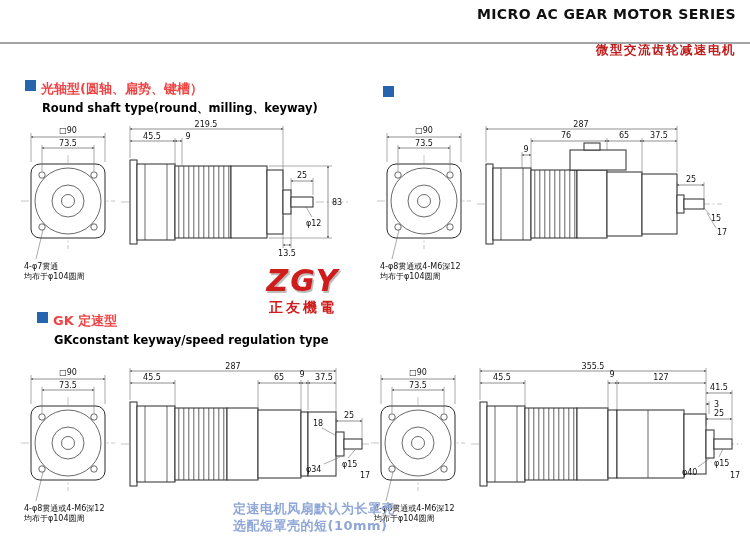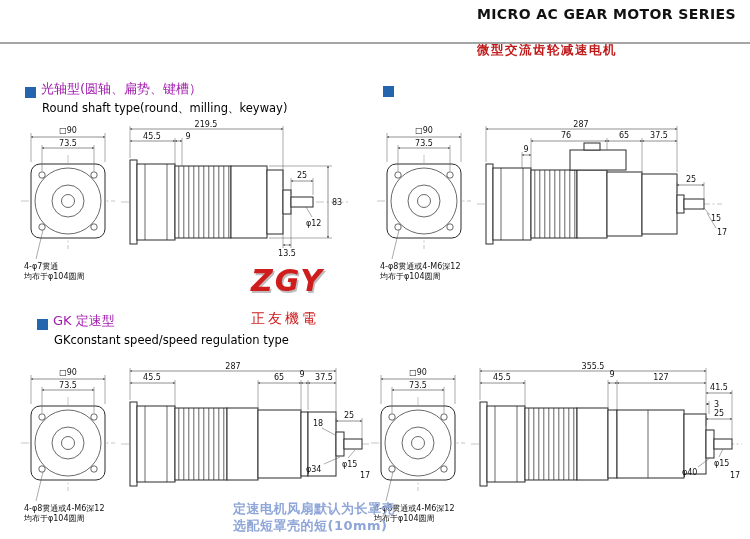--- a/index.html
+++ b/index.html
@@ -1,38 +1,38 @@
 <!DOCTYPE html>
 <html><head>
 <meta charset="utf-8">
 <style>
   *{margin:0;padding:0;box-sizing:border-box}
   html,body{width:750px;height:539px;background:#fff;overflow:hidden}
   body{font-family:"DejaVu Sans","Liberation Sans",sans-serif;position:relative}
   .page{position:absolute;inset:0;background:#fff}
-  .hdr{position:absolute;top:6px;right:14px;text-align:left}
+  .hdr{position:absolute;top:6px;right:14px;text-align:right}
   .hdr .en{font-size:14px;font-weight:bold;color:#111;letter-spacing:.4px}
   .hdr .cn{font-size:12.5px;font-weight:bold;color:#c01b1b;margin-top:20px;letter-spacing:1.5px}
   .rule{position:absolute;top:42px;left:0;width:750px;height:2px;background:#a5a5a5}
   .sec-h{position:absolute}
-  .sec-h .cnl{font-size:13px;font-weight:normal;color:#a21caf;display:flex;align-items:flex-end;gap:5px}
+  .sec-h .cnl{font-size:13px;font-weight:bold;color:#ef4444;display:flex;align-items:flex-start;gap:5px}
   .sq{width:11px;height:11px;background:#2565ae;display:inline-block;flex:0 0 auto}
-  .sec-h .enl{font-size:11.5px;font-weight:normal;color:#000;margin:3px 0 0 17px}
+  .sec-h .enl{font-size:11.5px;font-weight:bold;color:#000;margin:3px 0 0 17px}
   svg.draw{position:absolute}
   svg text{font-size:8px;fill:#111;font-family:"DejaVu Sans","Liberation Sans",sans-serif}
   .ol{fill:#fff;stroke:#2a2a2a;stroke-width:1}
   .fin{fill:url(#fins);stroke:#2a2a2a;stroke-width:1}
   .thin{fill:none;stroke:#2a2a2a;stroke-width:.7}
   .rib{stroke:#2a2a2a;stroke-width:.7}
   .cl{stroke:#888;stroke-width:.5;stroke-dasharray:8 2.5 2 2.5;fill:none}
   .ext{stroke:#555;stroke-width:.5;fill:none}
   .dim{stroke:#333;stroke-width:.55;fill:none;marker-start:url(#arw);marker-end:url(#arw)}
-  .logo{position:absolute;left:251px;top:266px;width:124px;text-align:left}
+  .logo{position:absolute;left:241px;top:266px;width:124px;text-align:center}
   .logo .zgy{font-size:30px;font-weight:bold;font-style:italic;color:#cf1d1d;letter-spacing:2px;line-height:1;text-shadow:1.5px 1.5px 0 #bdbdbd}
-  .logo .zi{font-size:14px;font-weight:normal;color:#cf1d1d;letter-spacing:3px;margin-top:14px}
+  .logo .zi{font-size:14px;font-weight:bold;color:#cf1d1d;letter-spacing:3px;margin-top:3px}
   .footnote{position:absolute;left:233px;top:501px;font-size:13px;font-weight:bold;color:#8fa6d8;line-height:1.3;letter-spacing:.5px}
 </style>
 </head>
 <body>
 
 <div class="page">
 
   <svg width="0" height="0" style="position:absolute" aria-hidden="true">
     <defs>
       <marker id="arw" viewBox="0 0 10 10" refX="8.5" refY="5" markerWidth="5" markerHeight="5" orient="auto-start-reverse">
@@ -61,21 +61,21 @@
   <div class="sec-h" style="left:383px;top:86px">
     <div class="cnl">
         <span class="sq"></span>
       </div>
   </div>
   <div class="sec-h" style="left:37px;top:312px">
     <div class="cnl">
         <span class="sq"></span>
         <span>GK 定速型</span>
       </div>
-    <div class="enl">GKconstant speed/speed regulation type</div>
+    <div class="enl">GKconstant keyway/speed regulation type</div>
   </div>
   <div class="sec-h" style="left:372px;top:308px">
   </div>
 
   <svg class="draw" style="left:18px;top:118px" width="334" height="172" viewBox="0 0 334 172">
     <g>
       <line x1="50" y1="37" x2="50" y2="131" class="cl"></line>
       <line x1="3" y1="83" x2="97" y2="83" class="cl"></line>
       <rect x="13" y="46" width="74" height="74" rx="9" class="ol"></rect>
       <circle cx="50" cy="83" r="33" class="thin"></circle>

